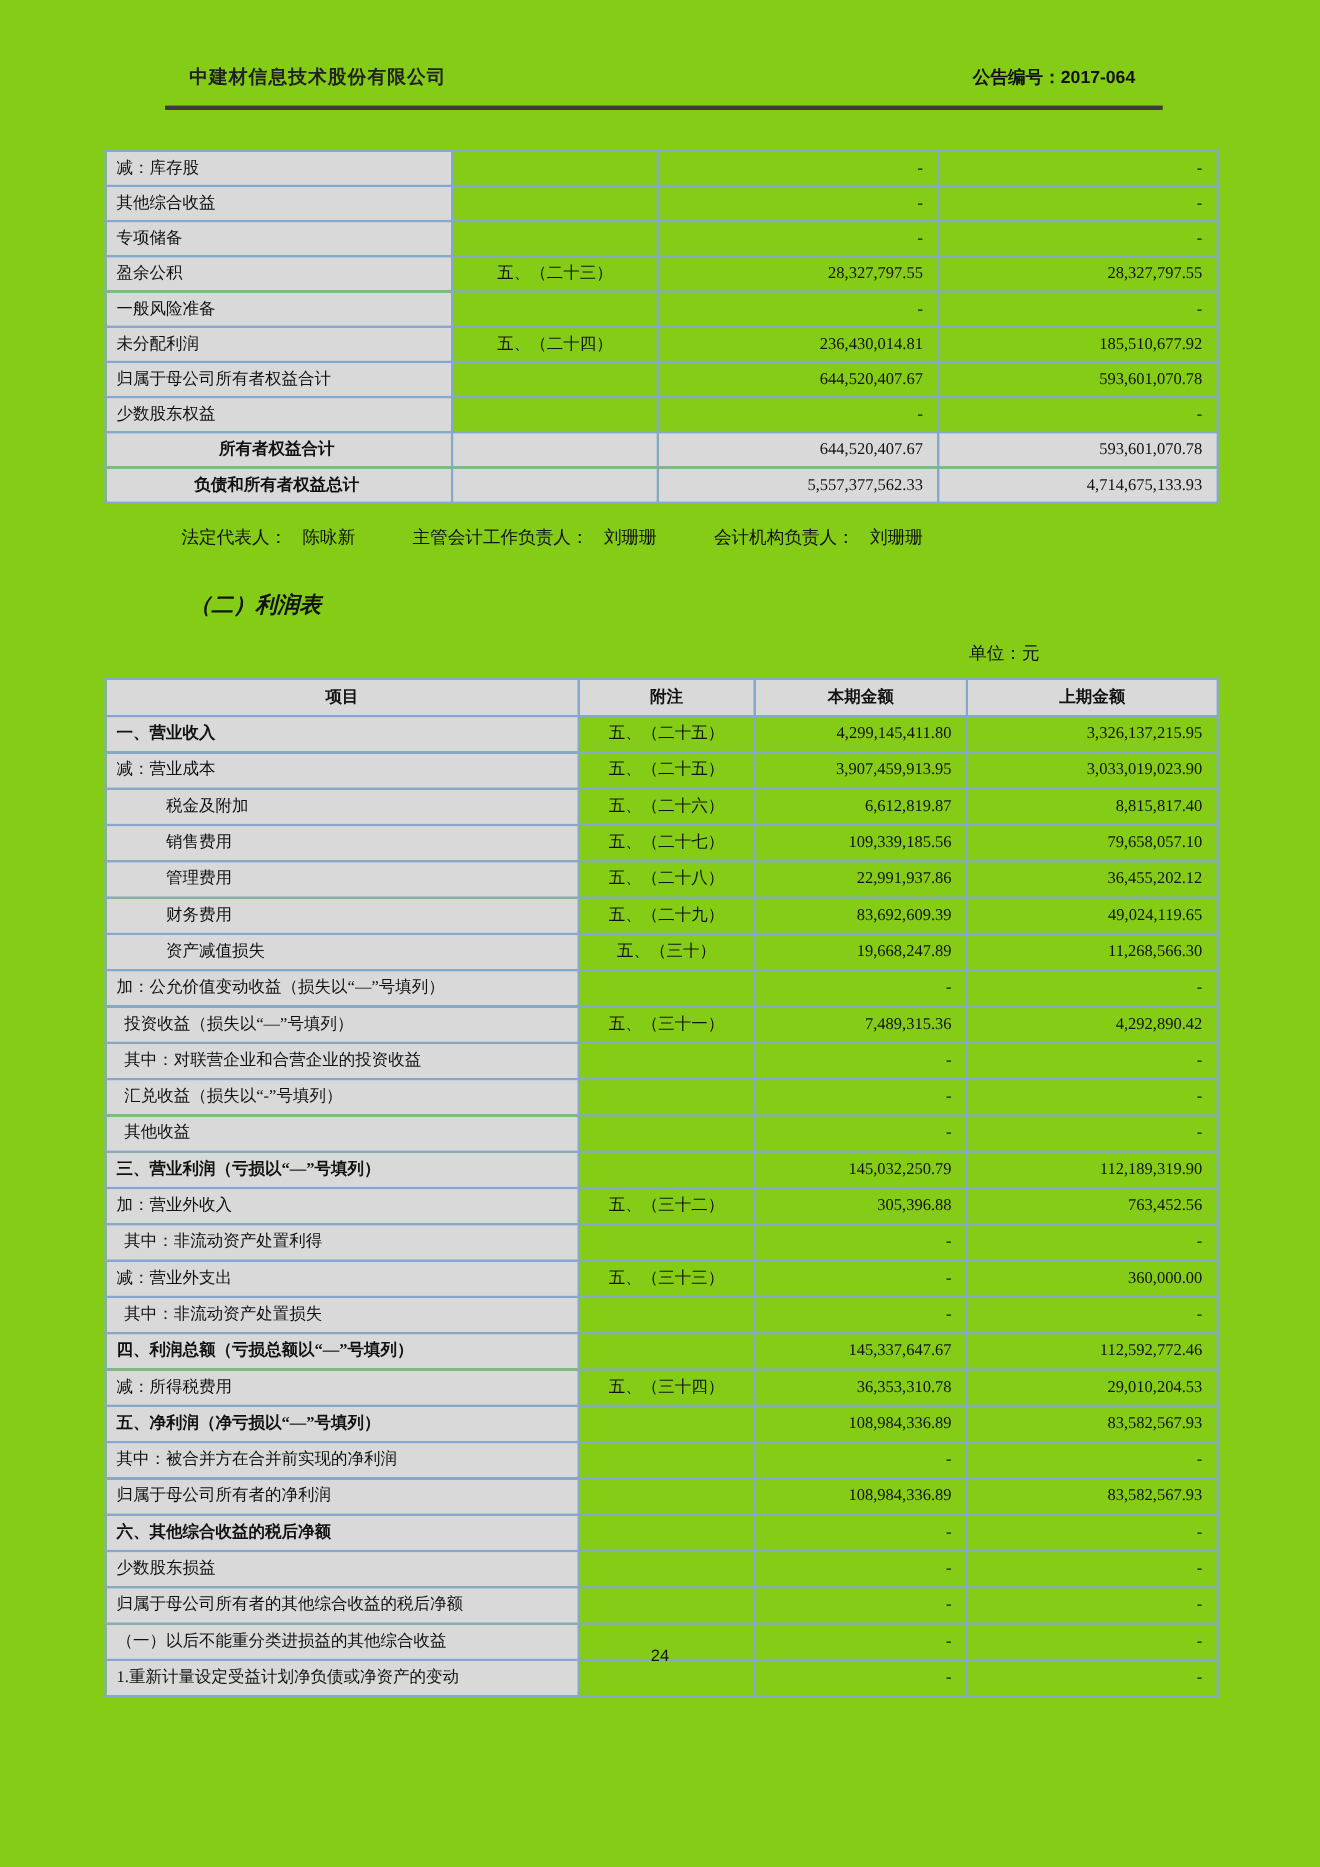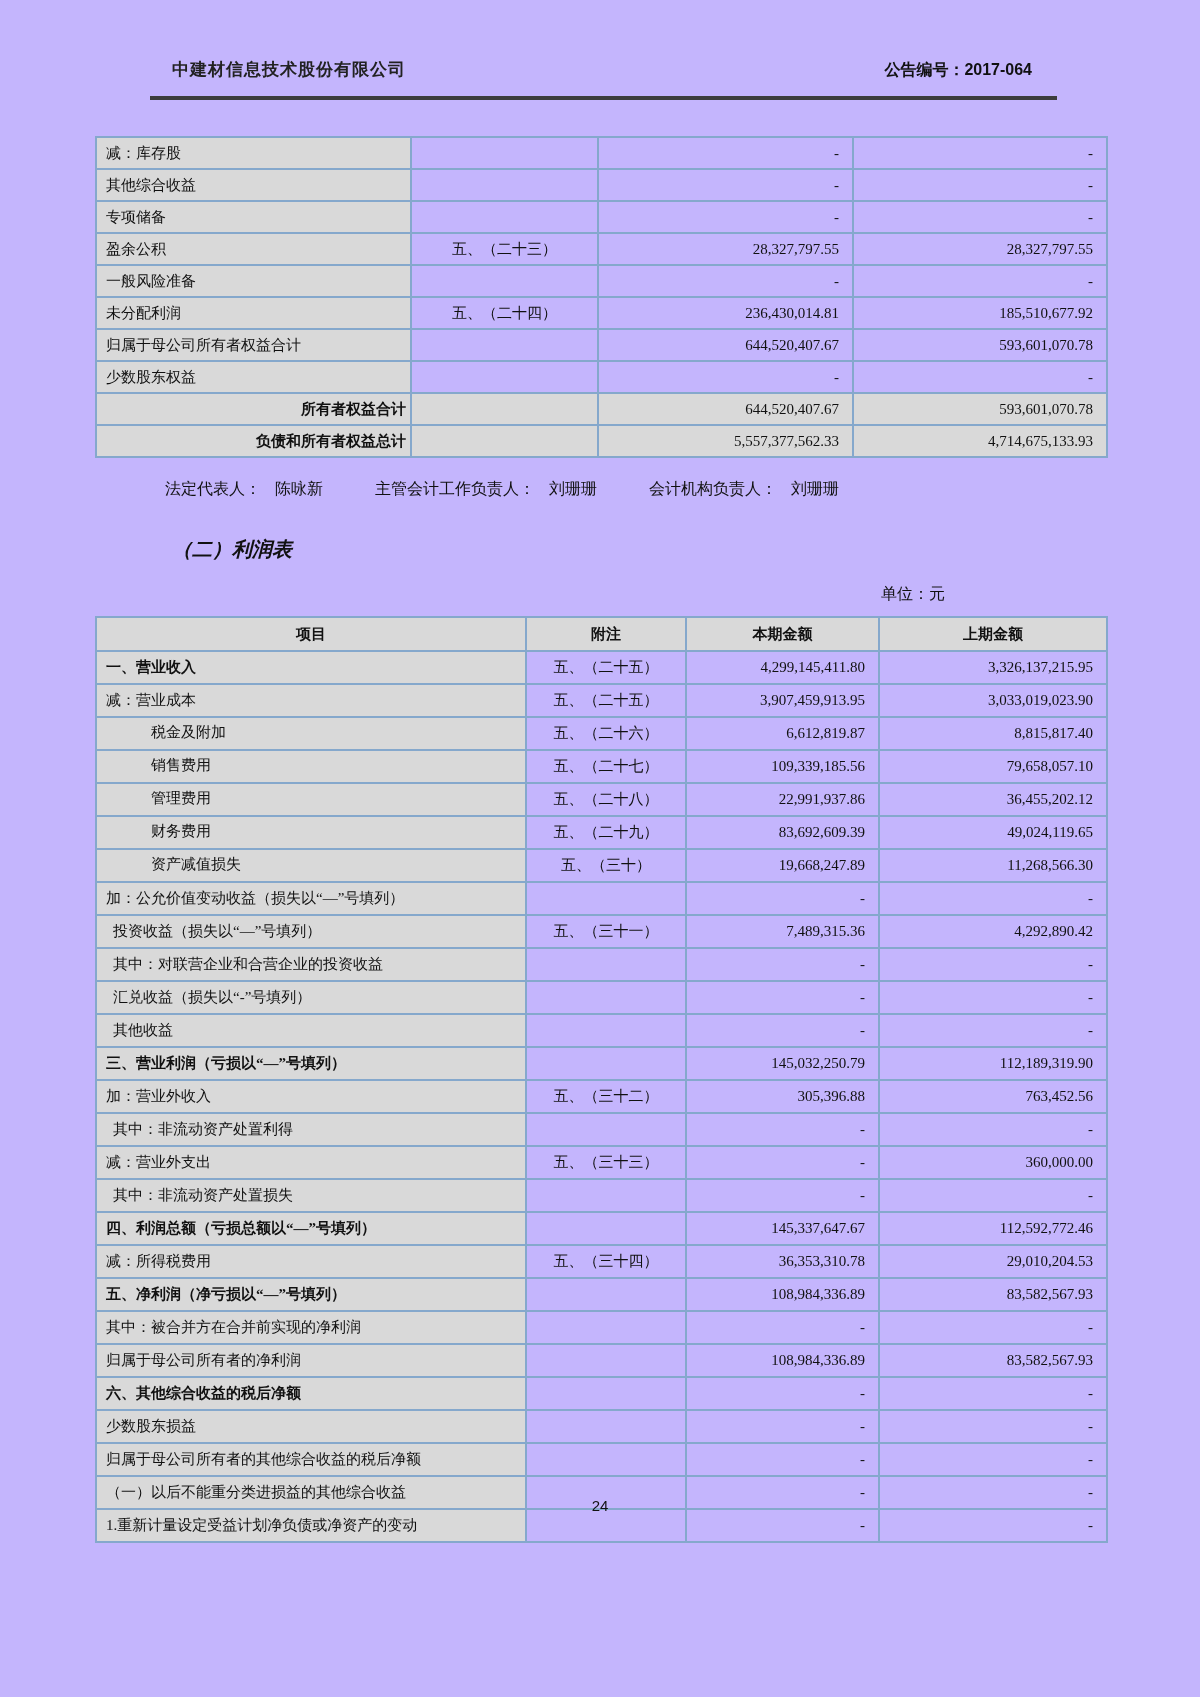--- a/index.html
+++ b/index.html
@@ -1,37 +1,37 @@
 <!DOCTYPE html>
 <html><head>
 <meta charset="utf-8">
 <style>
   html,body{margin:0;padding:0;background:#ffffff;}
-  .page{position:relative;width:1200px;height:1697px;background:#c4b5fd;overflow:hidden;
+  .page{position:relative;width:1200px;height:1697px;background:#84cc16;overflow:hidden;
         font-family:"Liberation Serif","DejaVu Serif",serif;color:#111;}
 
   
   .doc-header{position:absolute;left:172px;right:168px;top:58px;display:flex;
               justify-content:space-between;align-items:baseline;
               font-family:"Liberation Sans","DejaVu Sans",sans-serif;}
   .company{font-size:17px;font-weight:bold;letter-spacing:1px;color:#222;}
   .notice{font-size:16px;font-weight:bold;color:#111;}
   .header-rule{position:absolute;left:150px;top:96px;width:907px;height:4px;background:#3d3d3d;}
 
   
   table.fin{border-collapse:collapse;table-layout:fixed;}
   .fin td,.fin th{border:2px solid #85a8cc;overflow:hidden;white-space:nowrap;
                   font-size:15px;vertical-align:middle;}
   .lbl{background:#d9d9d9;text-align:left;padding:0 4px 0 9px;}
   .note{text-align:center;padding:0 2px;}
   .num{text-align:right;padding:0 13px 0 2px;}
   .b{font-weight:bold;}
-  .c{text-align:right;padding-left:0;}
+  .c{text-align:center;padding-left:0;}
   .ind1{padding-left:16px;margin-left:20px;}
-  .ind2{padding-left:54px;font-family:Liberation Mono, monospace;}
+  .ind2{padding-left:54px;}
   .gray-row td{background:#d9d9d9;}
 
   .balance{position:absolute;left:95px;top:136px;width:1011px;}
   .balance td{height:30px;line-height:30px;}
 
   .income{position:absolute;left:95px;top:616px;width:1011px;}
   .income th{height:30px;line-height:30px;background:#d9d9d9;font-weight:bold;text-align:center;}
   .income td{height:31px;line-height:31px;}
 
   

